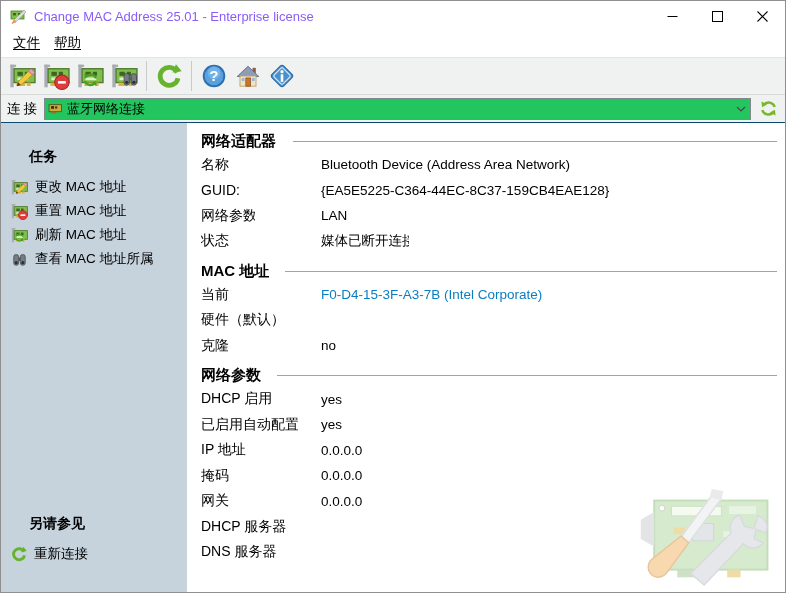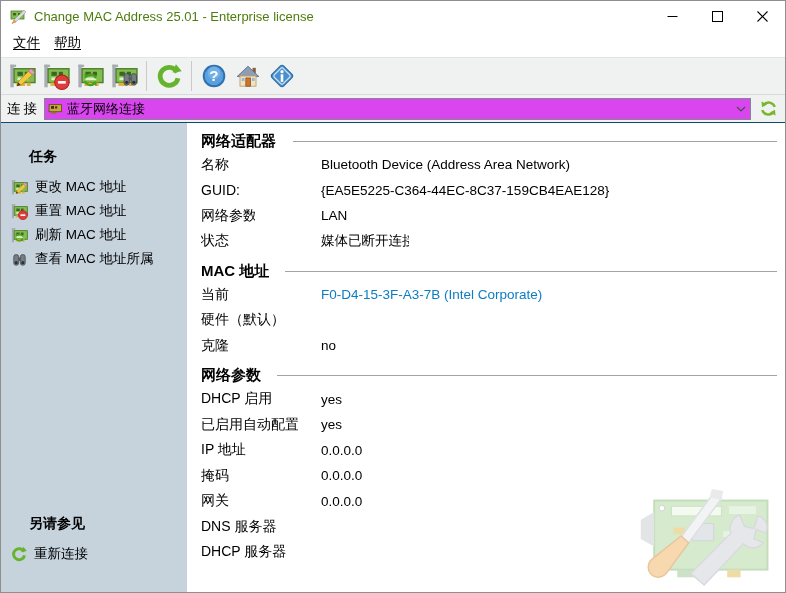--- a/index.html
+++ b/index.html
@@ -5,40 +5,40 @@
   * { margin:0; padding:0; box-sizing:border-box; }
   html,body { background:#d7d7d7; }
   body { font-family:"Liberation Sans","DejaVu Sans",sans-serif; }
   .window{
     position:relative; width:786px; height:593px; background:#fff;
     border:1px solid #8f8f8f; overflow:hidden;
   }
   
   .titlebar{ height:30px; display:flex; align-items:center; background:#fff; }
   .app-icon{ width:18px; height:16px; margin-left:8px; flex:none; }
-  .title-text{ font-size:13px; color:#4d7c0f; margin-left:7px; flex:1; white-space:nowrap; overflow:hidden; }
+  .title-text{ font-size:13px; color:#8b5cf6; margin-left:7px; flex:1; white-space:nowrap; overflow:hidden; }
   .winbtn{ width:45px; height:30px; flex:none; display:flex; align-items:center; justify-content:center; background:transparent; border:none; cursor:default; }
   
   .menubar{ height:26px; display:flex; align-items:flex-start; padding-left:5px; background:#fff; }
   .menu-item{ font-size:13.5px; padding:3px 7px; text-decoration:underline; text-underline-offset:2px; }
   
   .toolbar{
     height:38px; background:#f0f1f1; border-top:1px solid #e4e4e4; border-bottom:1px solid #dadada;
     display:flex; align-items:center; padding-left:4px;
   }
   .tbtn{ width:34px; height:32px; display:flex; align-items:center; justify-content:center; border:none; background:transparent; }
   .tsep{ width:1px; height:30px; background:#c9c9c9; margin:0 5px; }
   
   .connrow{
     height:28px; background:#f0f1f1; display:flex; align-items:center;
     padding:0 4px 0 6px; border-bottom:1px solid #0c4a6e;
   }
   .conn-label{ font-size:13.5px; letter-spacing:3px; margin-right:4px; white-space:nowrap; }
   .combobox{
-    flex:1; height:22px; background:#d946ef; border:1px solid #83888f;
+    flex:1; height:22px; background:#22c55e; border:1px solid #83888f;
     display:flex; align-items:center; padding-left:3px;
   }
   .combo-text{ font-size:13px; margin-left:4px; flex:1; white-space:nowrap; overflow:hidden; }
   .combo-arrow{ width:18px; height:20px; display:flex; align-items:center; justify-content:center; }
   .conn-refresh{ width:26px; height:24px; margin-left:4px; display:flex; align-items:center; justify-content:center; border:none; background:transparent; }
   
   .bodyarea{ display:flex; height:469px; }
   .sidebar{ width:186px; flex:none; background:#c6d3dd; display:flex; flex-direction:column; padding-top:21px; }
   .side-header{ font-size:14px; font-weight:bold; margin:4px 0 9px 28px; white-space:nowrap; }
   .side-item{ height:24px; display:flex; align-items:center; padding-left:10px; cursor:default; }
@@ -364,26 +364,26 @@
       </div>
       <div class="row">
         <span class="lbl">掩码</span>
         <span class="val">0.0.0.0</span>
       </div>
       <div class="row">
         <span class="lbl">网关</span>
         <span class="val">0.0.0.0</span>
       </div>
       <div class="row">
+        <span class="lbl">DHCP 服务器</span>
+        <span class="val"></span>
+      </div>
+      <div class="row">
         <span class="lbl">DNS 服务器</span>
         <span class="val"></span>
       </div>
-      <div class="row">
-        <span class="lbl">DHCP 服务器</span>
-        <span class="val"></span>
-      </div>
 
       <svg class="watermark" width="144" height="108" viewBox="0 0 150 112">
           <use href="#ic-watermark"></use>
         </svg>
     </div>
   </div>
 </div>
 
 </body></html>

